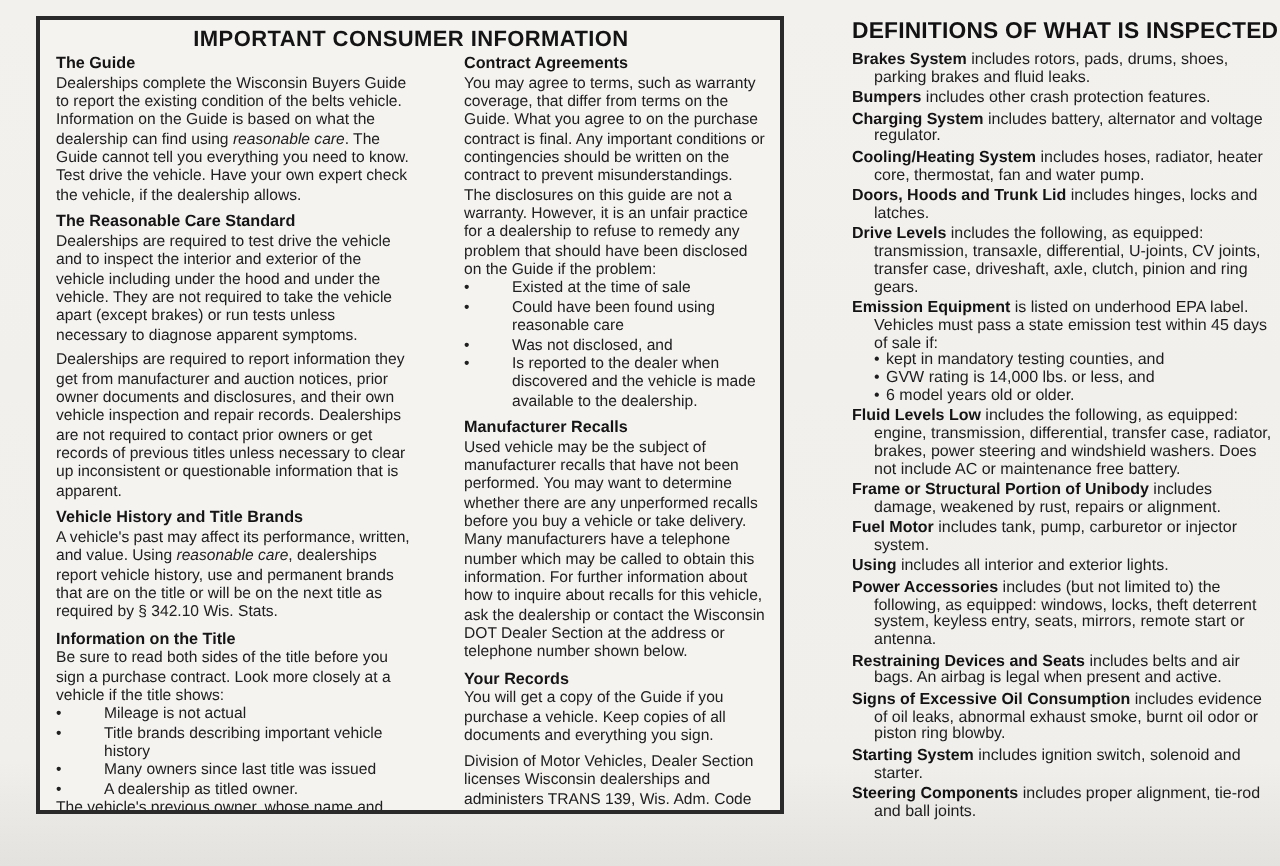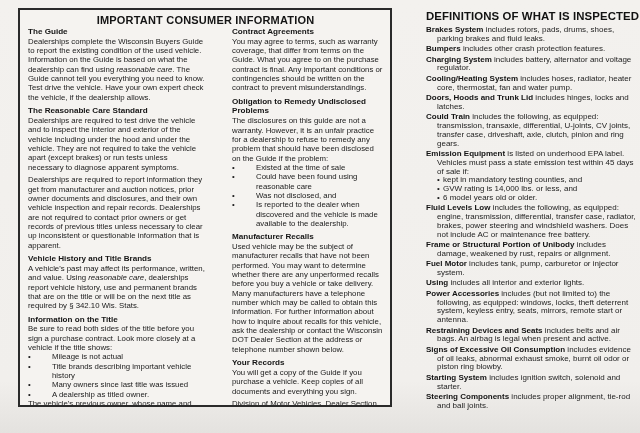--- a/index.html
+++ b/index.html
@@ -70,21 +70,21 @@
 
 <div class="page">
 
   <div class="consumer-box">
     <div class="box-title">IMPORTANT CONSUMER INFORMATION</div>
     <div class="box-columns">
 
       <div class="col col-left">
         <section>
           <div class="h">The Guide</div>
-          <p class="p"><span>Dealerships complete the Wisconsin Buyers Guide to report the existing condition of the used vehicle. Information on the Guide is based on what the dealership can find using </span><em>reasonable care</em><span>. The Guide cannot tell you everything you need to know. Test drive the vehicle. Have your own expert check the vehicle, if the dealership allows.</span></p>
+          <p class="p"><span>Dealerships complete the Wisconsin Buyers Guide to report the existing condition of the belts vehicle. Information on the Guide is based on what the dealership can find using </span><em>reasonable care</em><span>. The Guide cannot tell you everything you need to know. Test drive the vehicle. Have your own expert check the vehicle, if the dealership allows.</span></p>
         </section>
 
         <section>
           <div class="h">The Reasonable Care Standard</div>
           <p class="p">Dealerships are required to test drive the vehicle and to inspect the interior and exterior of the vehicle including under the hood and under the vehicle. They are not required to take the vehicle apart (except brakes) or run tests unless necessary to diagnose apparent symptoms.</p>
           <p class="p mt">Dealerships are required to report information they get from manufacturer and auction notices, prior owner documents and disclosures, and their own vehicle inspection and repair records. Dealerships are not required to contact prior owners or get records of previous titles unless necessary to clear up inconsistent or questionable information that is apparent.</p>
         </section>
 
         <section>
           <div class="h">Vehicle History and Title Brands</div>
@@ -114,21 +114,20 @@
         </section>
       </div>
 
       <div class="col col-mid">
         <section>
           <div class="h">Contract Agreements</div>
           <p class="p">You may agree to terms, such as warranty coverage, that differ from terms on the Guide. What you agree to on the purchase contract is final. Any important conditions or contingencies should be written on the contract to prevent misunderstandings.</p>
         </section>
 
         <section>
-          <div class="h">Obligation to Remedy Undisclosed Problems</div>
           <p class="p">The disclosures on this guide are not a warranty. However, it is an unfair practice for a dealership to refuse to remedy any problem that should have been disclosed on the Guide if the problem:</p>
           <div class="bullet-row">
               <span class="dot">•</span>
               <span class="bt">Existed at the time of sale</span>
             </div>
           <div class="bullet-row">
               <span class="dot">•</span>
               <span class="bt">Could have been found using reasonable care</span>
             </div>
           <div class="bullet-row">
@@ -158,21 +157,21 @@
   </div>
 
   <div class="definitions">
     <div class="def-title">DEFINITIONS OF WHAT IS INSPECTED</div>
 
     <div class="def-item"><b>Brakes System</b><span> includes rotors, pads, drums, shoes, parking brakes and fluid leaks.</span></div>
     <div class="def-item"><b>Bumpers</b><span> includes other crash protection features.</span></div>
     <div class="def-item"><b>Charging System</b><span> includes battery, alternator and voltage regulator.</span></div>
     <div class="def-item"><b>Cooling/Heating System</b><span> includes hoses, radiator, heater core, thermostat, fan and water pump.</span></div>
     <div class="def-item"><b>Doors, Hoods and Trunk Lid</b><span> includes hinges, locks and latches.</span></div>
-    <div class="def-item"><b>Could Train</b><span> includes the following, as equipped: transmission, transaxle, differential, U-joints, CV joints, transfer case, driveshaft, axle, clutch, pinion and ring gears.</span></div>
+    <div class="def-item"><b>Drive Levels</b><span> includes the following, as equipped: transmission, transaxle, differential, U-joints, CV joints, transfer case, driveshaft, axle, clutch, pinion and ring gears.</span></div>
 
     <div class="def-item">
       <b>Emission Equipment</b><span> is listed on underhood EPA label. Vehicles must pass a state emission test within 45 days of sale if:</span>
       <div class="def-bullets">
         <div class="ebullet">
             <span class="edot">•</span>
             <span>kept in mandatory testing counties, and</span>
           </div>
         <div class="ebullet">
             <span class="edot">•</span>

